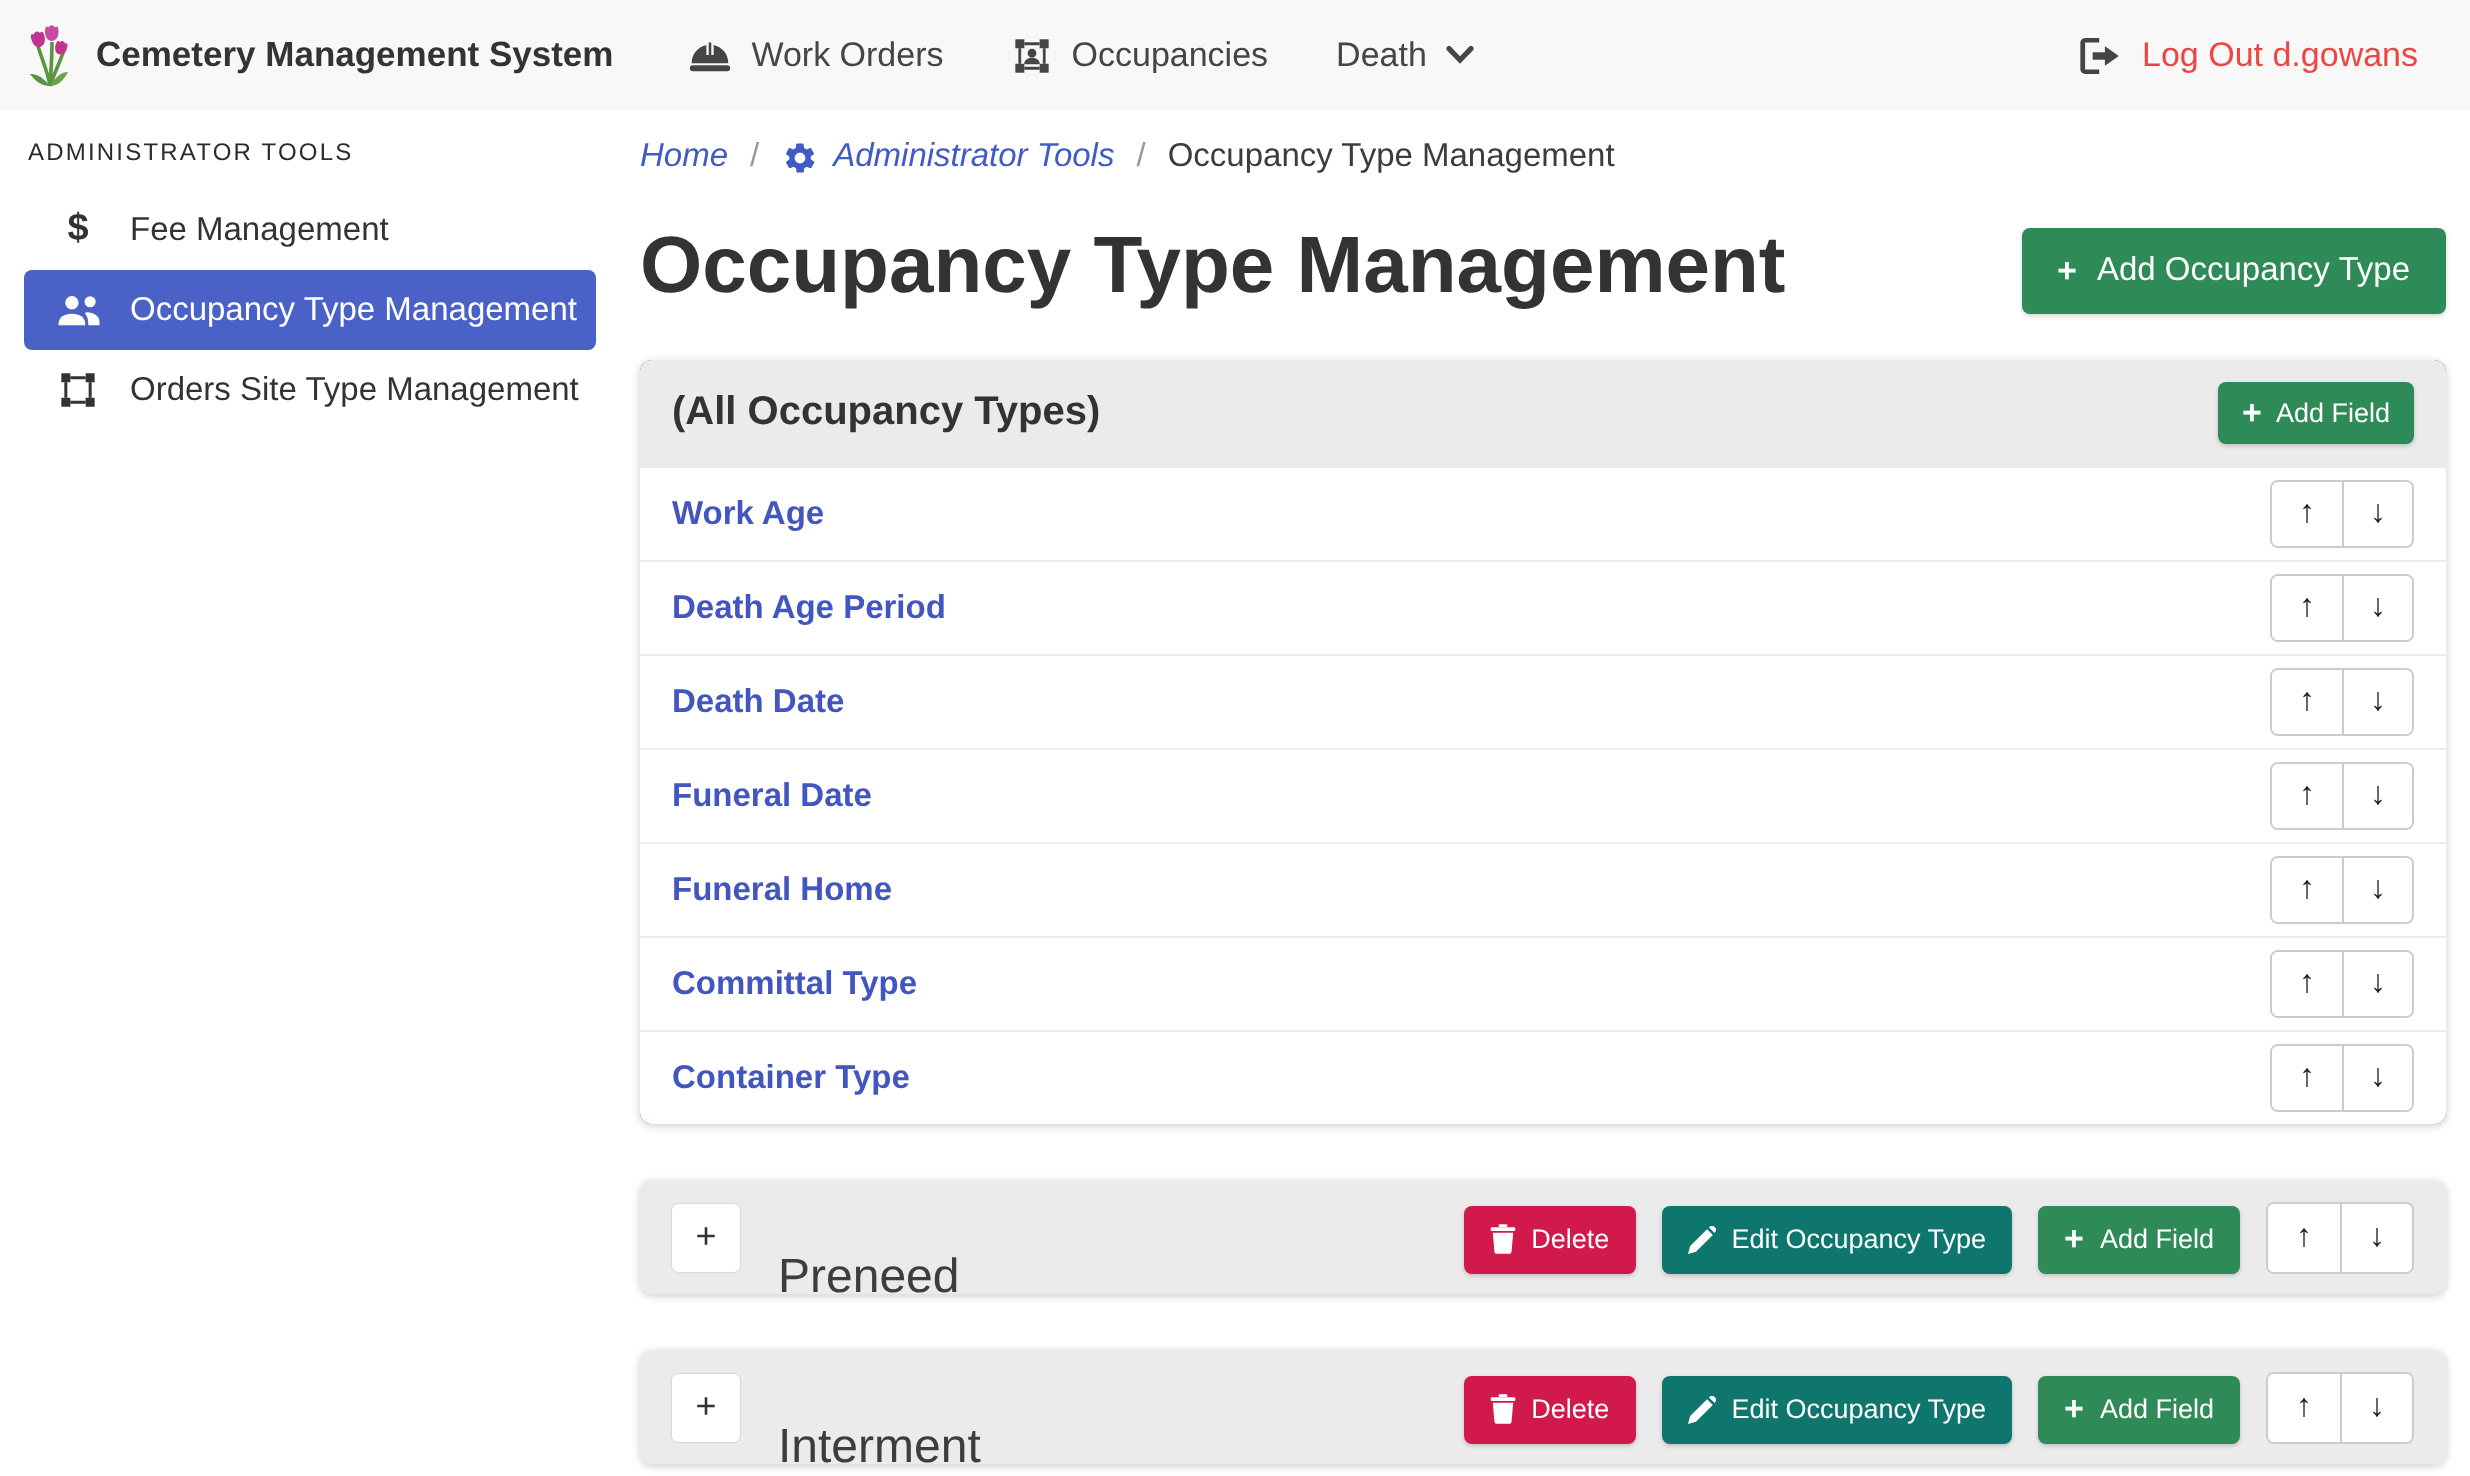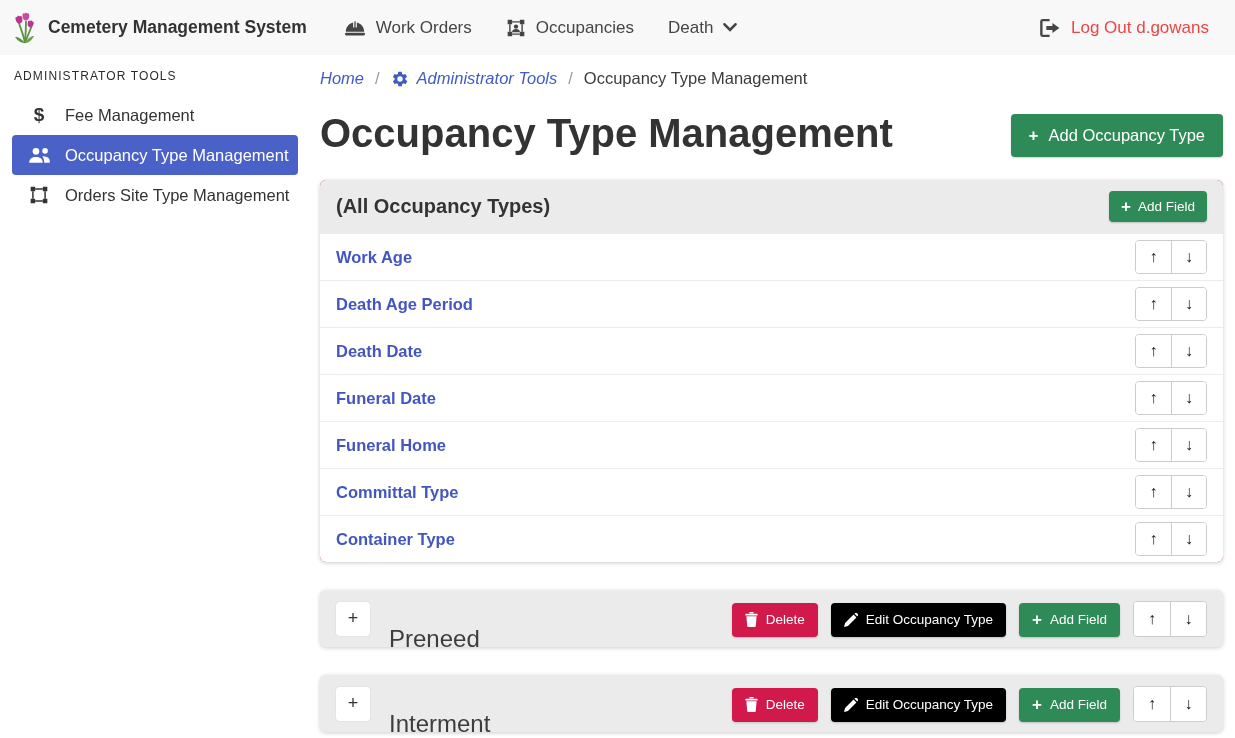--- a/index.html
+++ b/index.html
@@ -42,21 +42,21 @@
   .crumb-current { color: #3c3c3c; }
 
   
   .page-header { display: flex; justify-content: space-between; align-items: flex-start;
     margin-top: 20px; }
   .page-title { font-size: 40px; font-weight: 600; color: #333; line-height: 1.25; }
   .btn { border: none; border-radius: 4px; color: #fff; display: inline-flex;
     align-items: center; cursor: pointer; font-family: "Liberation Sans", sans-serif;
     box-shadow: 0 1px 2px rgba(0,0,0,0.18); }
   .btn-green { background: #2e8b57; }
-  .btn-teal { background: #000000; }
+  .btn-teal { background: #0f766e; }
   .btn-red { background: #d2194b; }
   .btn-add-type { height: 43px; padding: 0 18px; font-size: 16.5px; gap: 10px;
     margin-top: 6px; }
   .btn-sm { height: 31px; padding: 0 12px; font-size: 13.5px; gap: 7px; }
   .btn-med { height: 34px; padding: 0 13px; font-size: 13.5px; gap: 8px; }
   .plus-glyph { font-weight: 700; font-size: 17px; line-height: 1; }
 
   
   .card { margin-top: 22px; border-radius: 6px; box-shadow: 0 1px 4px rgba(0,0,0,0.2);
     background: #be185d; overflow: hidden; }

